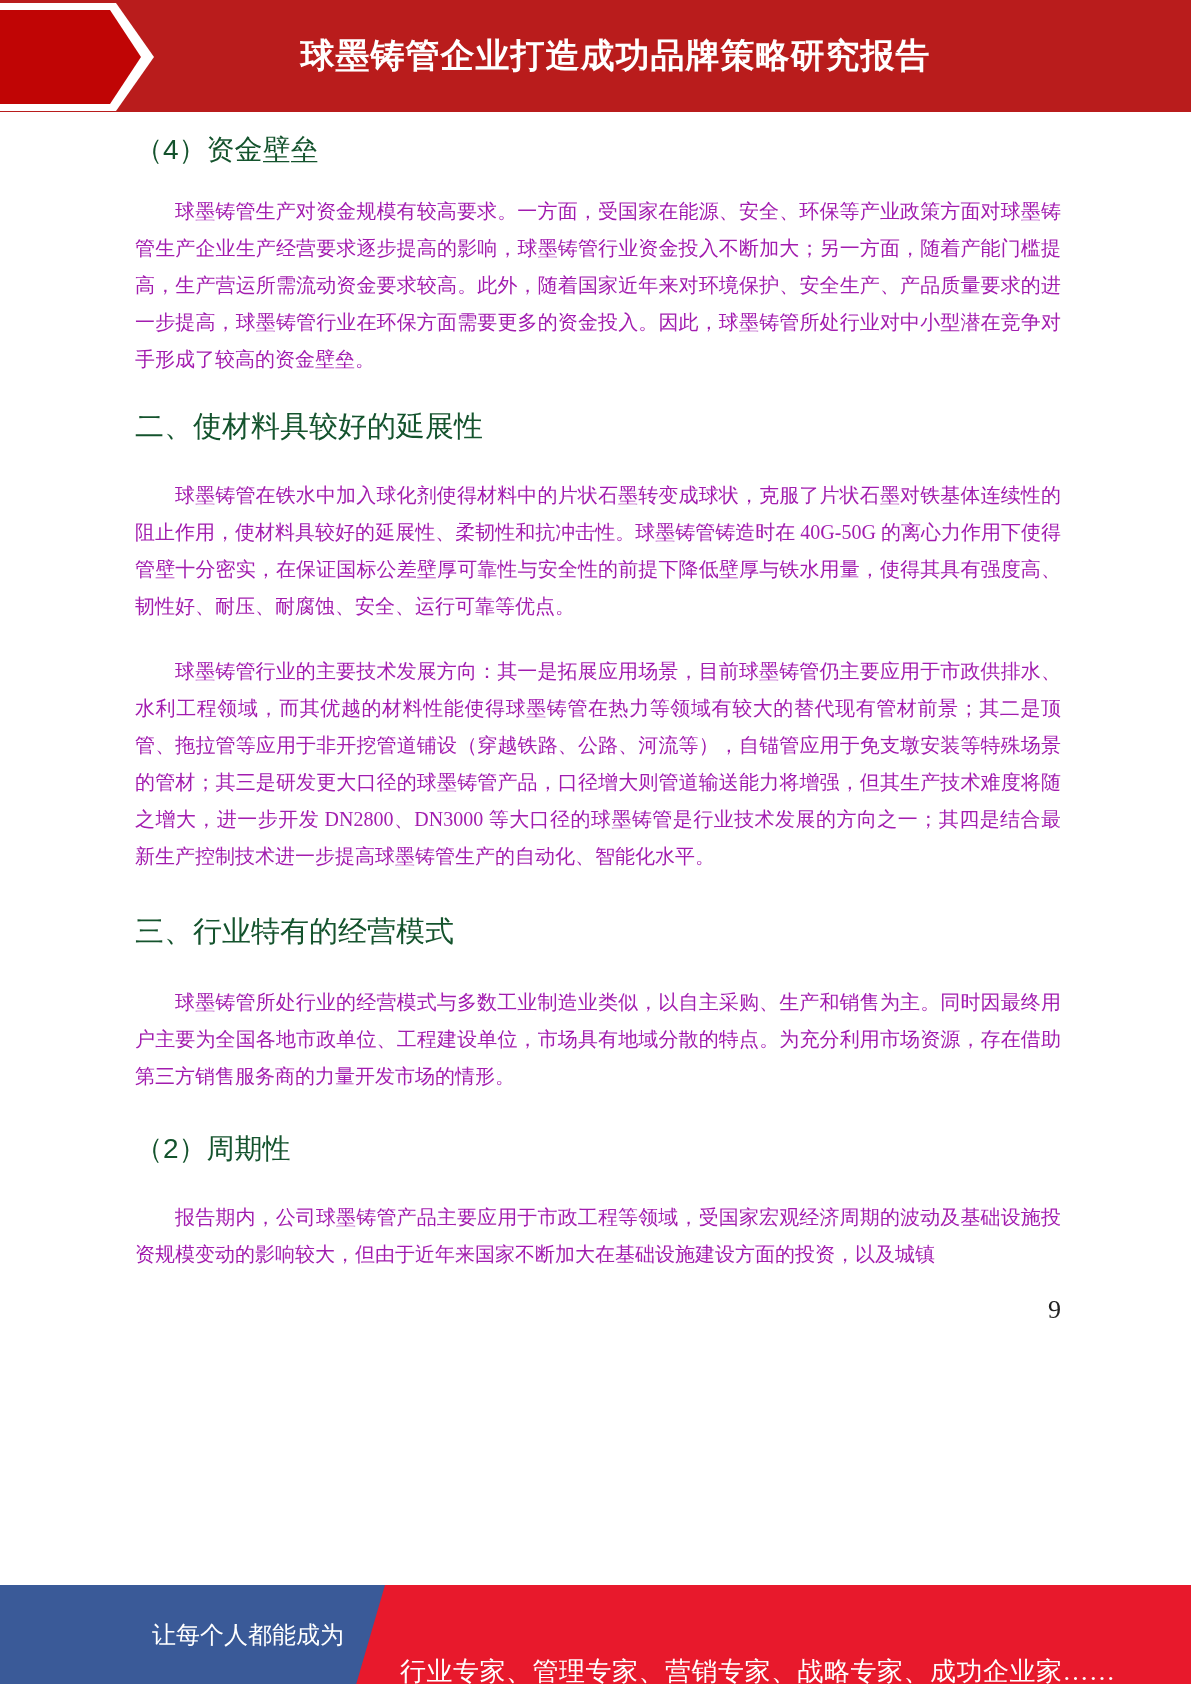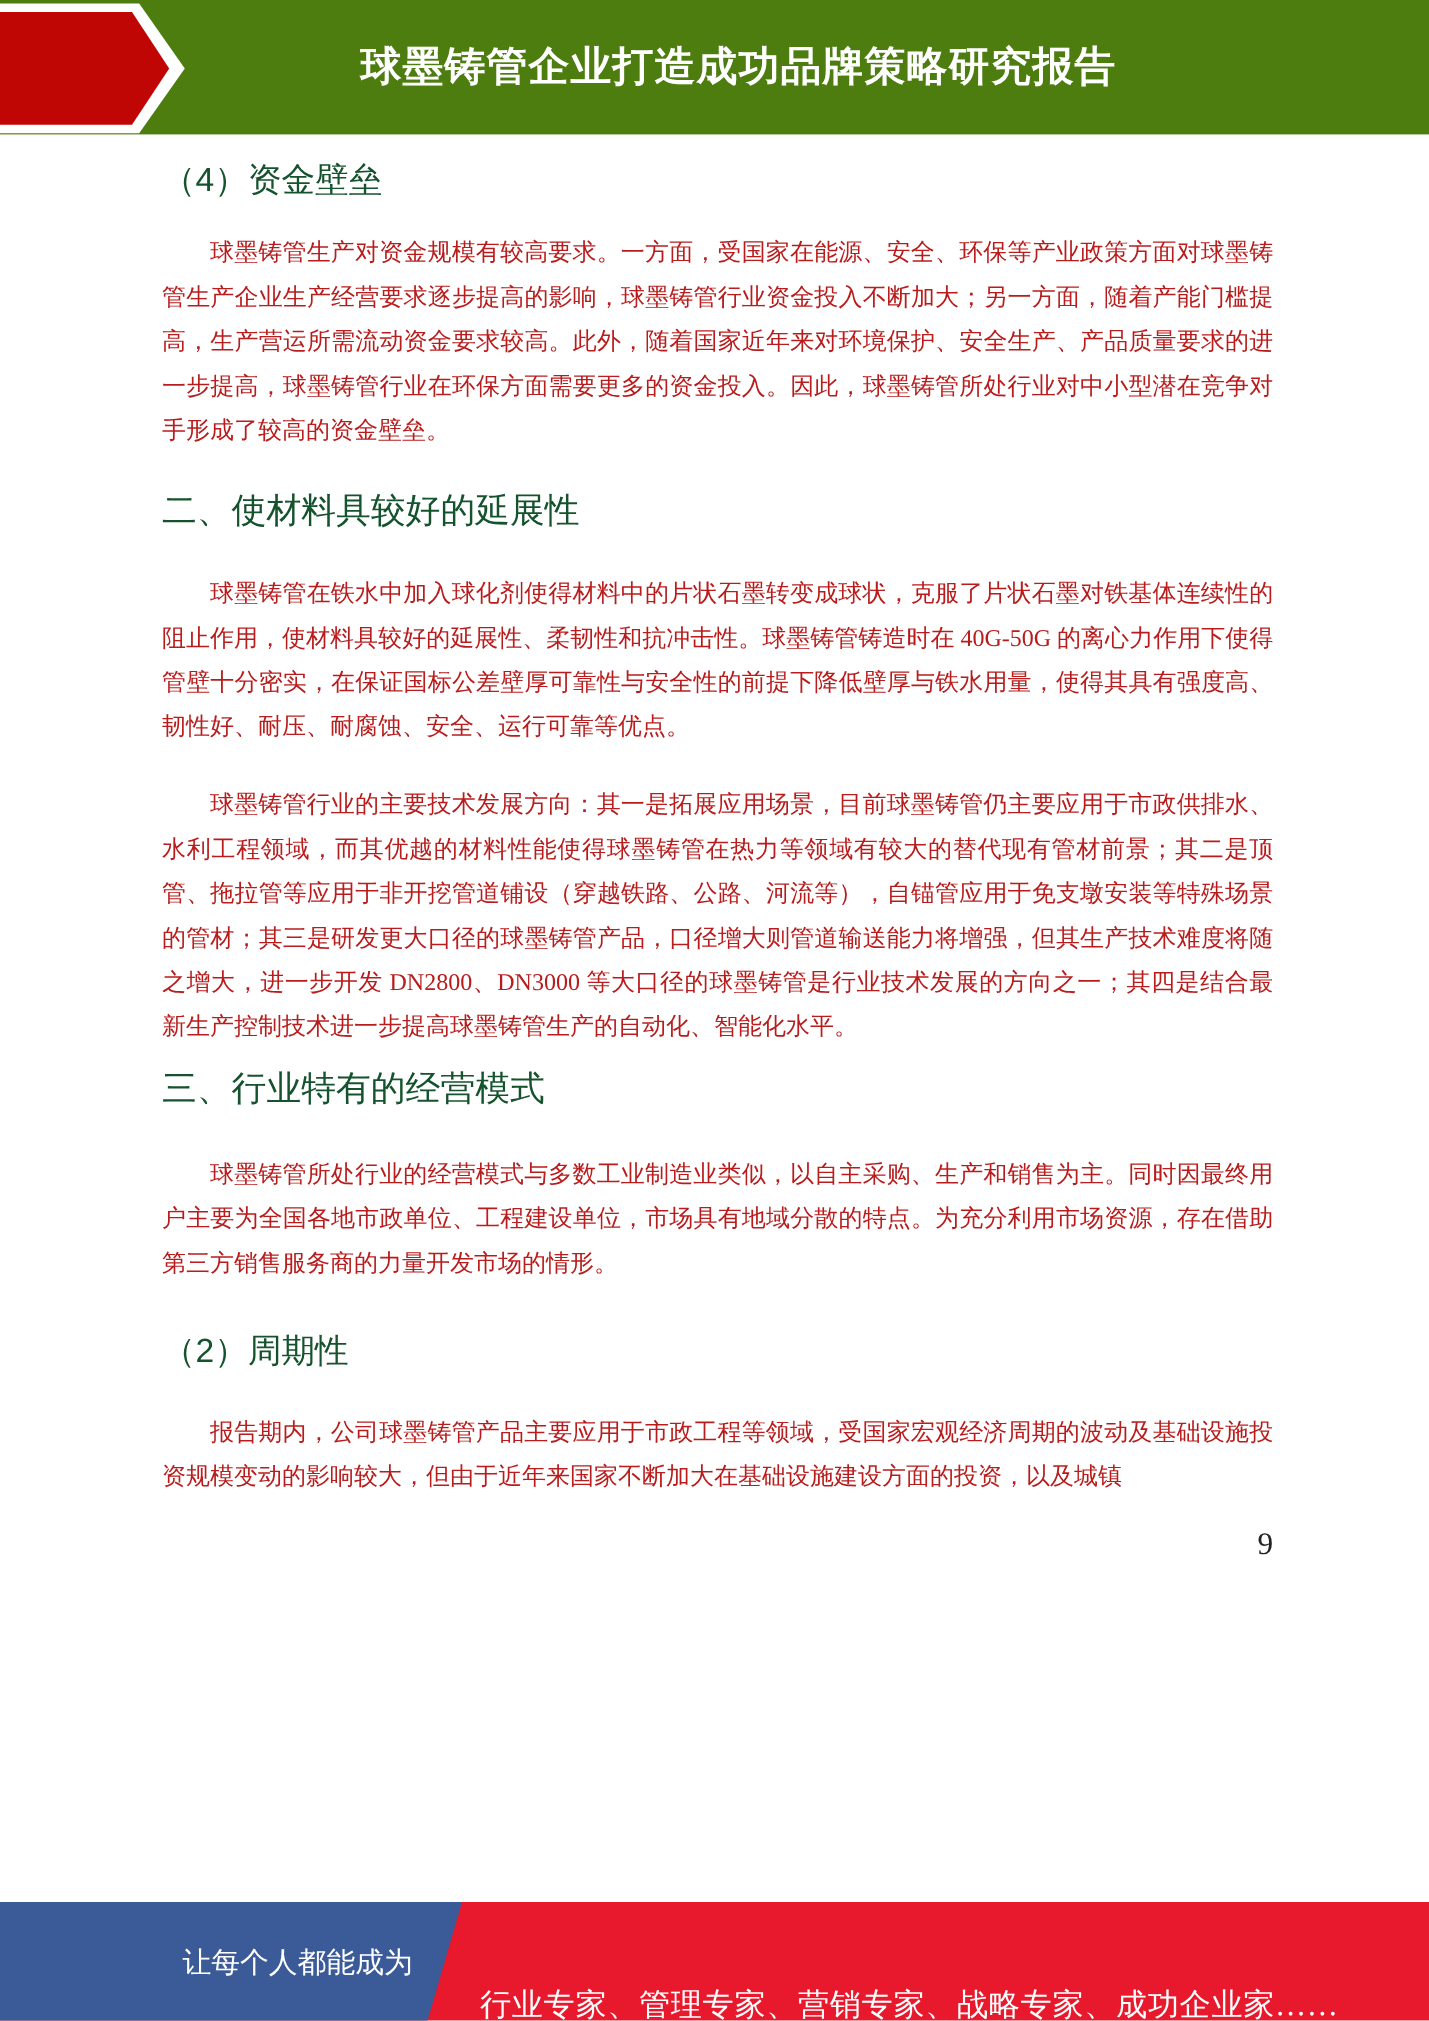--- a/index.html
+++ b/index.html
@@ -56,29 +56,29 @@
     margin: 0;
   }
   .h2 { font-size: 29px; }
   .h3 { font-size: 28px; }
   .para {
     margin: 0;
     font-size: 20px;
     line-height: 37px;
     text-align: justify;
     text-indent: 2em;
-    color: #b91c1c;
+    color: #a21caf;
   }
   .c-h3a { margin-top: 0; }
   .c-p1  { margin-top: 27px; }
   .c-h2a { margin-top: 32px; }
   .c-p2  { margin-top: 30px; }
   .c-p3  { margin-top: 34px; }
   .c-p4  { margin-top: 28px; }
-  .c-h2b { margin-top: 17px; }
+  .c-h2b { margin-top: 40px; }
   .c-p5  { margin-top: 36px; }
   .c-h2c { margin-top: 23px; }
   .c-h3b { margin-top: 37px; }
   .c-p6  { margin-top: 34px; }
 
   .page-number {
     margin-top: 22px;
     text-align: right;
     font-size: 26px;
     line-height: 30px;
@@ -126,21 +126,21 @@
     letter-spacing: 0.5px;
     white-space: nowrap;
     margin-top: 36px;
   }
 </style>
 </head>
 <body>
 
 <div class="page">
 
-  <header class="header" style="background-color: #4d7c0f;">
+  <header class="header" style="background-color: #b91c1c;">
     <svg class="header-arrow" viewBox="0 0 160 112" xmlns="http://www.w3.org/2000/svg" aria-hidden="true">
       <polygon points="0,3 116,3 154,57 116,111 0,111" fill="#ffffff"></polygon>
       <polygon points="0,10 110,10 141,57 110,104 0,104" fill="#c00505"></polygon>
     </svg>
     <div class="header-title">球墨铸管企业打造成功品牌策略研究报告</div>
   </header>
 
   <main class="content">
     <h3 class="h3 c-h3a">（4）资金壁垒</h3>
 

